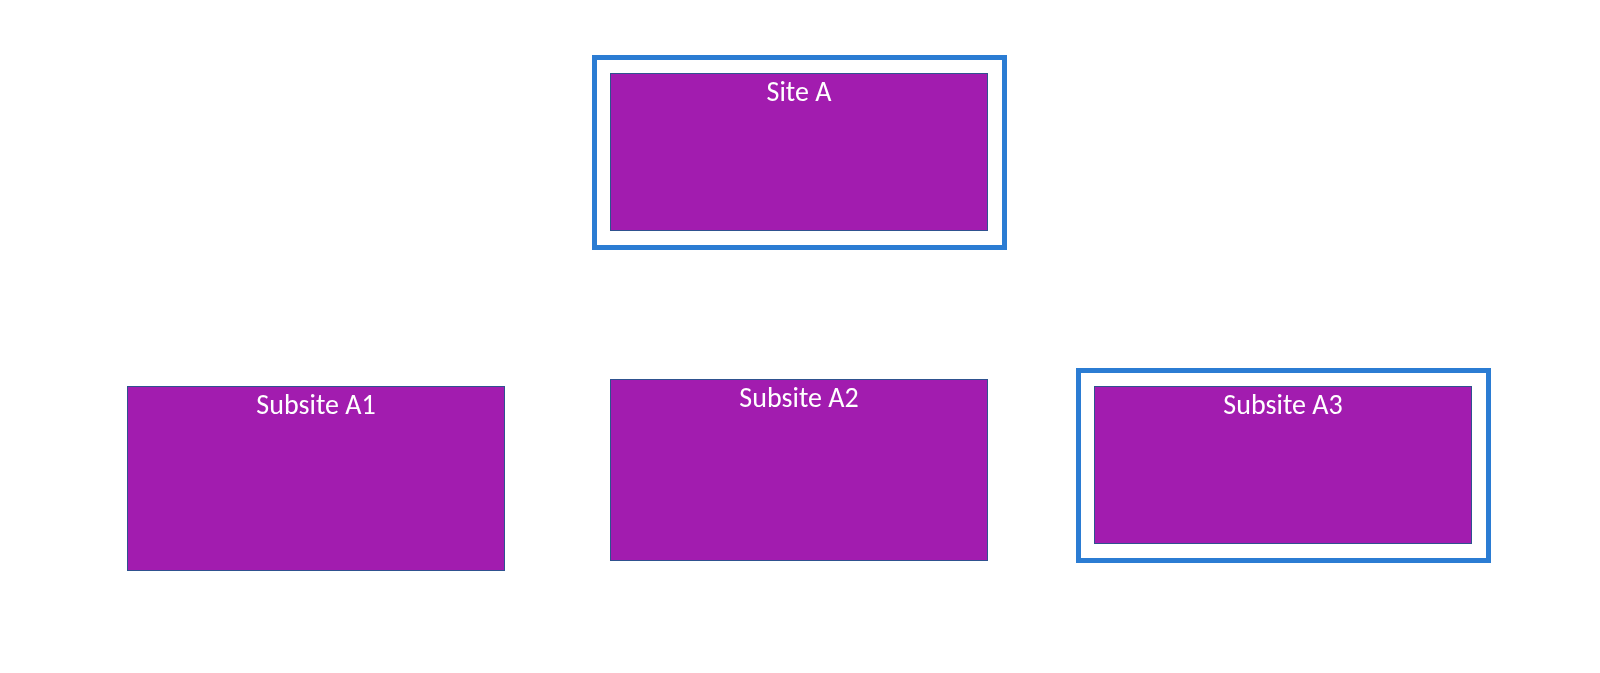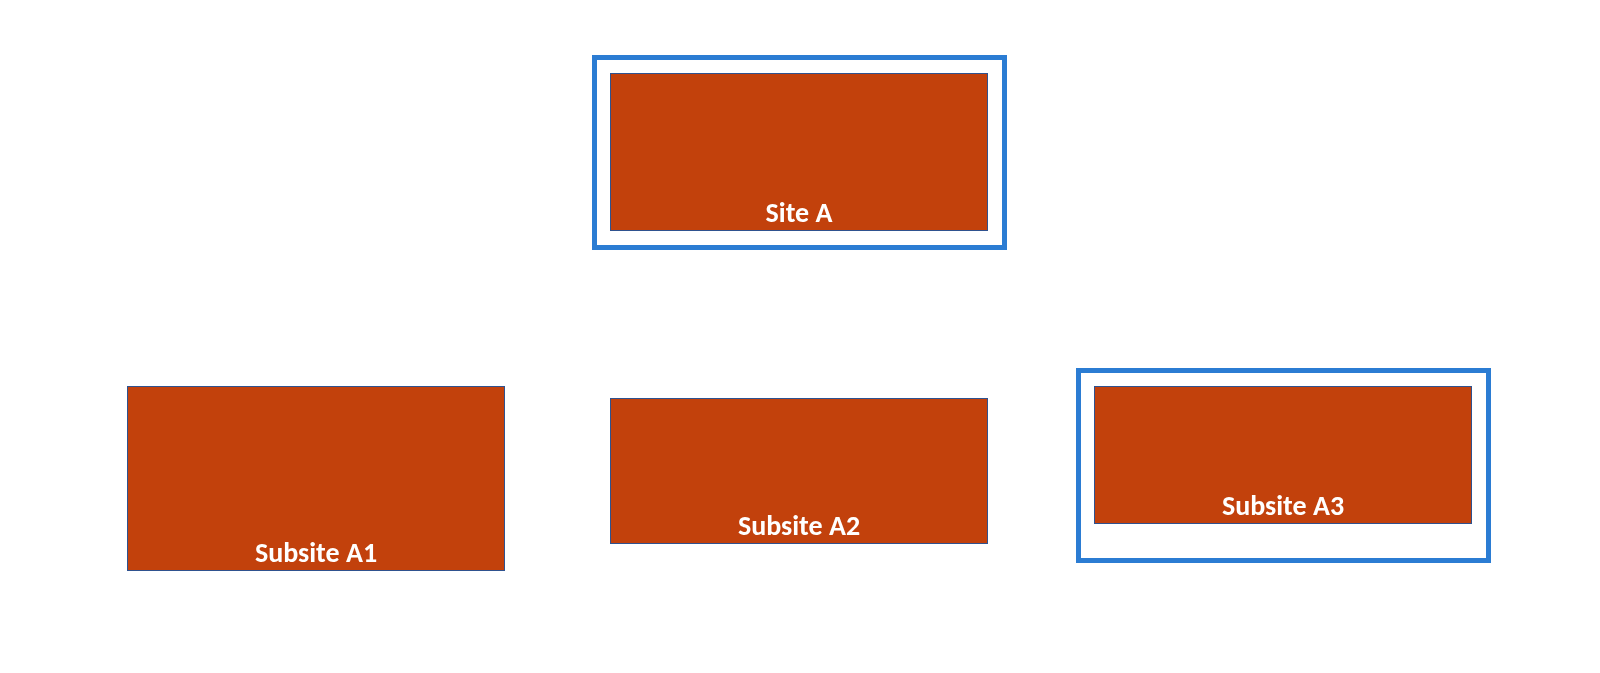--- a/index.html
+++ b/index.html
@@ -9,28 +9,28 @@
     }
     body {
       width: 1600px;
       height: 673px;
       background: #ffffff;
       position: relative;
       font-family: 'Segoe UI', Calibri, Arial, sans-serif;
     }
     .box {
       position: absolute;
-      background: #c2410c;
+      background: #a21caf;
       border: 1px solid #2f528f;
       display: flex;
-      align-items: flex-end;
+      align-items: flex-start;
       justify-content: center;
       color: #ffffff;
       font-size: 28px;
-      font-weight: 700;
+      font-weight: 400;
     }
     .selection-outline {
       position: absolute;
       border: 5px solid #2b7cd3;
       background: transparent;
     }
     
     .box-site-a {
       left: 610px;
       top: 73px;
@@ -46,30 +46,30 @@
     
     .box-subsite-a1 {
       left: 127px;
       top: 386px;
       width: 378px;
       height: 185px;
     }
     
     .box-subsite-a2 {
       left: 610px;
-      top: 398px;
+      top: 379px;
       width: 378px;
-      height: 146px;
+      height: 182px;
     }
     
     .box-subsite-a3 {
       left: 1094px;
       top: 386px;
       width: 378px;
-      height: 138px;
+      height: 158px;
     }
     .outline-subsite-a3 {
       left: 1076px;
       top: 368px;
       width: 415px;
       height: 195px;
     }
   </style>
 </head>
 <body>

